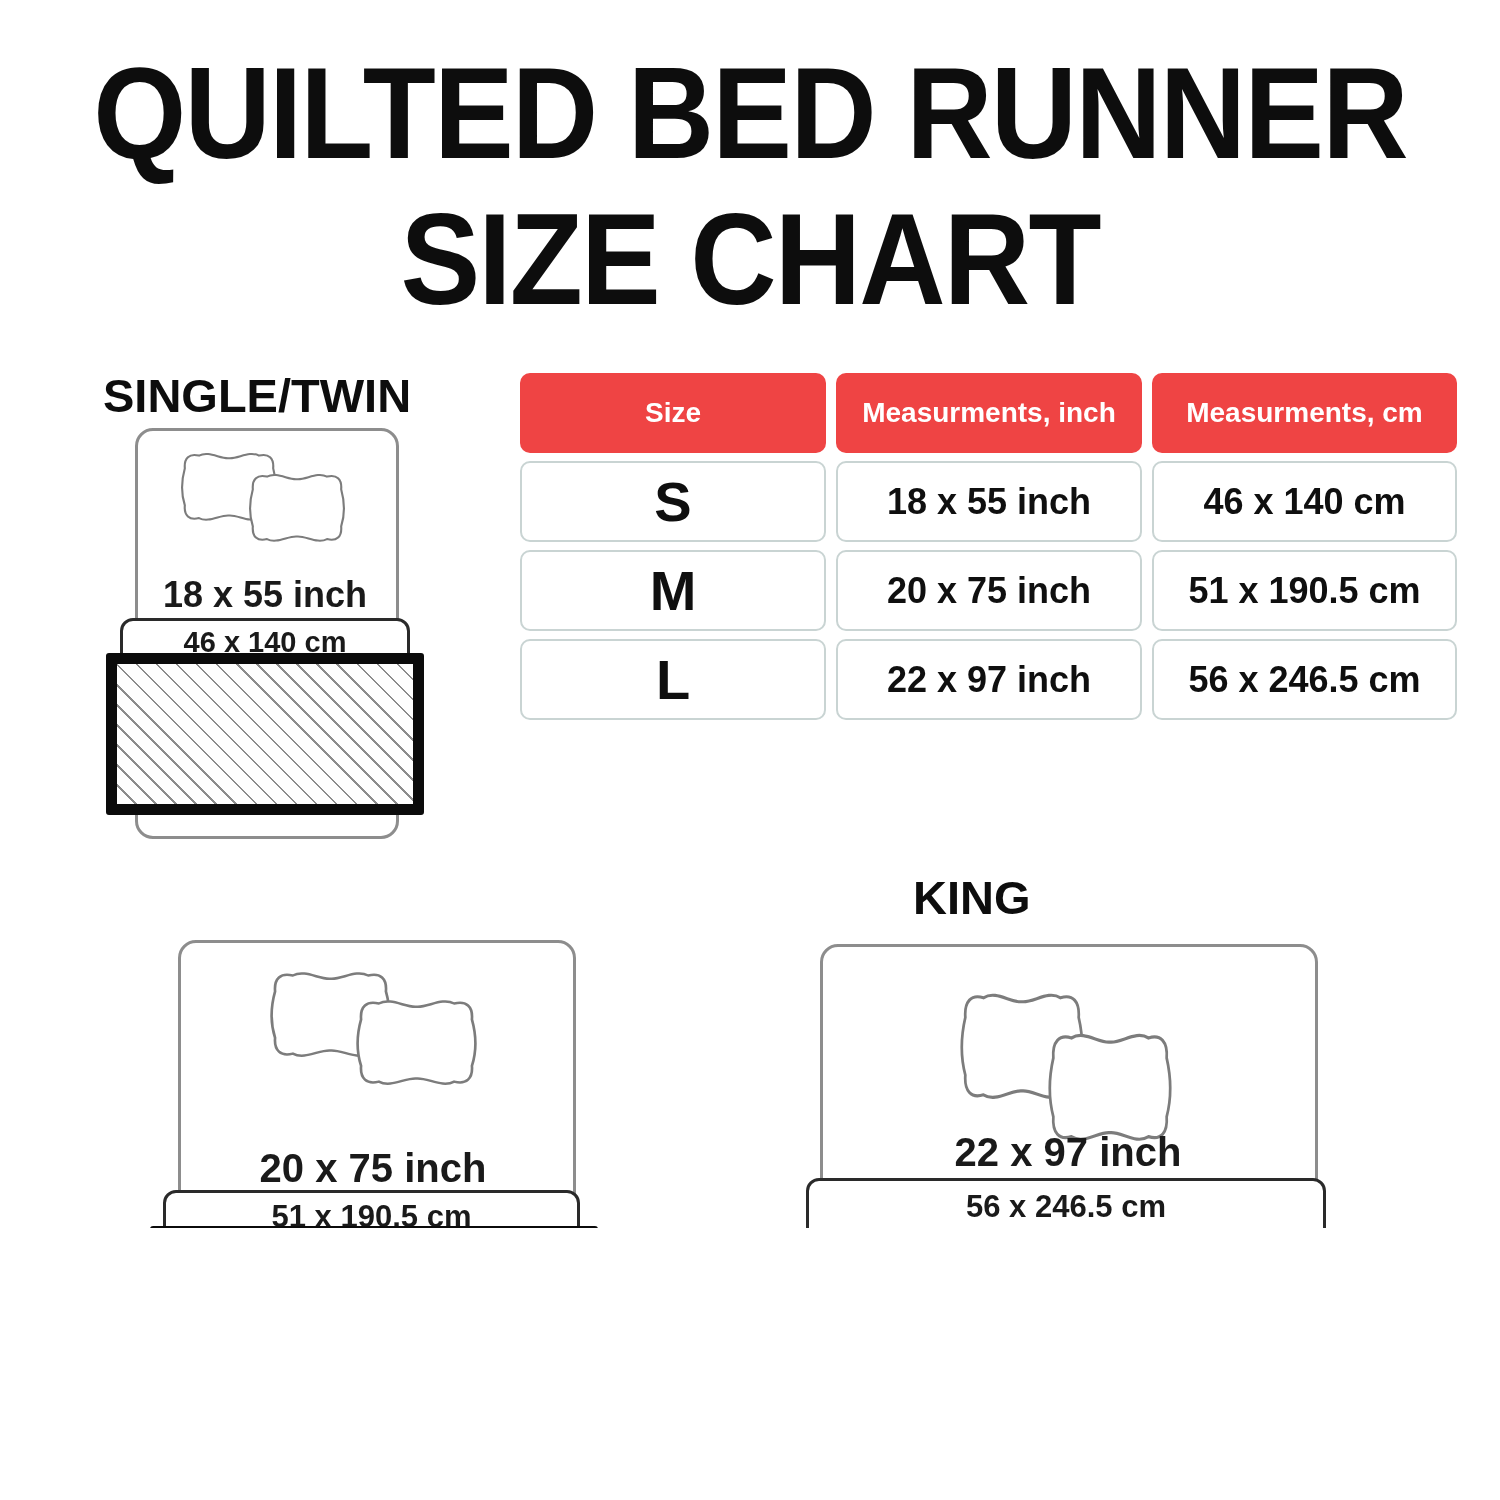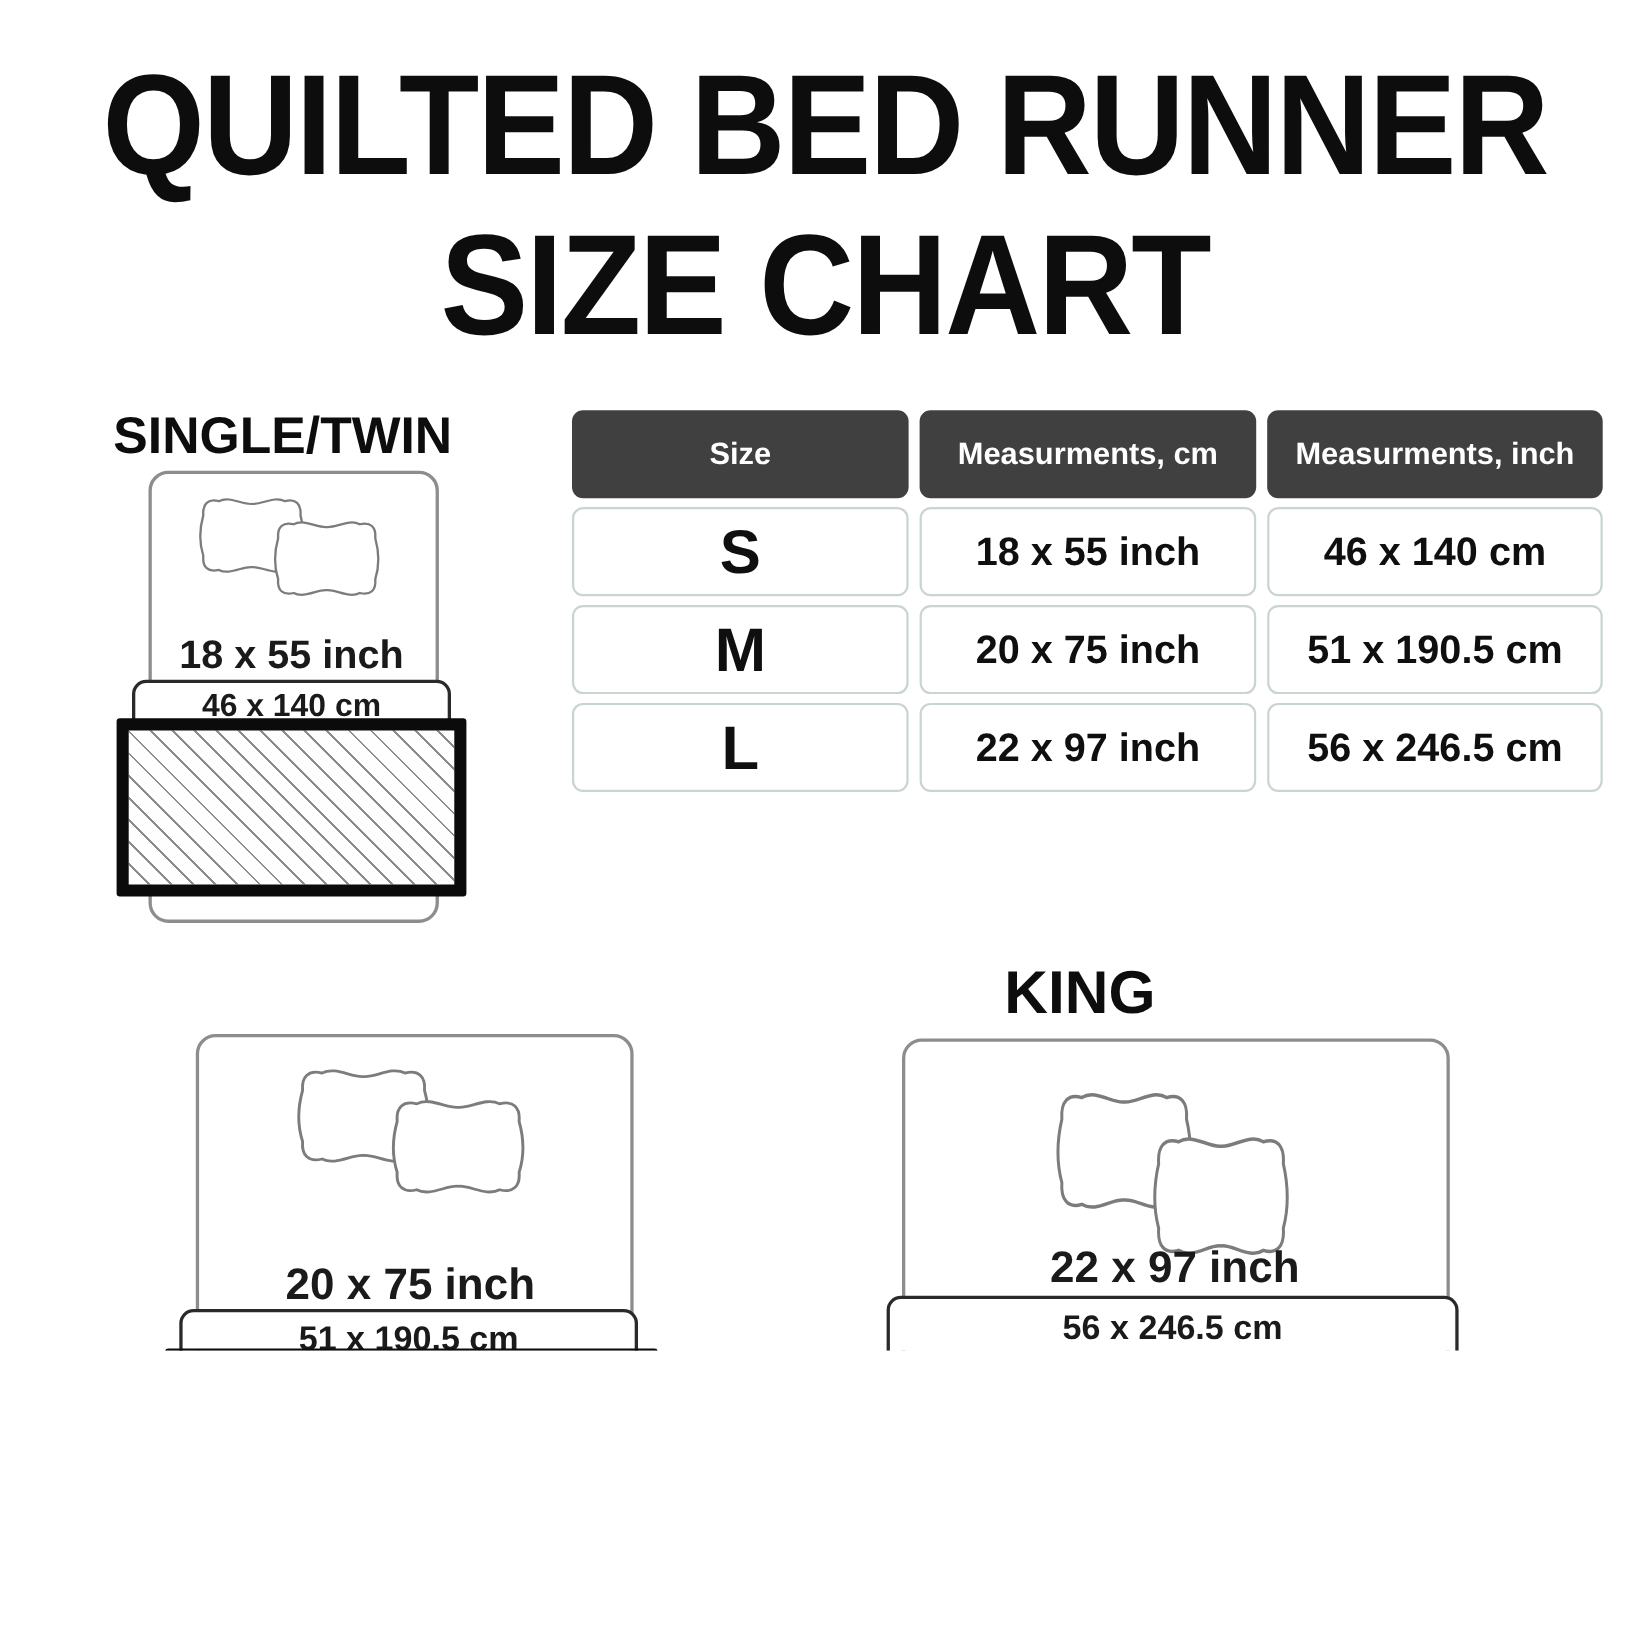--- a/index.html
+++ b/index.html
@@ -45,41 +45,41 @@
   .single-inch{left:110px;top:574px;width:310px;font-size:36px;}
   .single-band{left:120px;top:618px;width:290px;height:86px;font-size:29px;padding-top:5px;}
   .single-runner{left:106px;top:653px;width:318px;height:162px;}
   
   .size-table{
     position:absolute;left:520px;top:373px;width:937px;
     display:grid;grid-template-columns:306px 306px 305px;
     grid-template-rows:80px 81px 81px 81px;column-gap:10px;row-gap:8px;
   }
   .th{
-    background:#404040;color:#ffffff;border-radius:10px;
+    background:#ef4444;color:#ffffff;border-radius:10px;
     display:flex;align-items:center;justify-content:center;
     font-weight:700;font-size:28px;white-space:nowrap;
   }
   .td{
     background:#ffffff;border:2px solid #c9d4d3;border-radius:10px;
     display:flex;align-items:center;justify-content:center;
     font-weight:700;box-sizing:border-box;color:#0f0f0f;white-space:nowrap;
   }
   .td-size{font-size:56px;}
   .td-val{font-size:36px;}
   
   .queen-heading{left:223px;top:870px;width:300px;font-size:55px;}
   .queen-bed{left:178px;top:940px;width:392px;height:480px;}
   .queen-p1{left:264px;top:966px;width:133px;height:95px;}
   .queen-p2{left:350px;top:994px;width:133px;height:95px;}
   .queen-inch{left:223px;top:1146px;width:300px;font-size:40px;}
   .queen-band{left:163px;top:1190px;width:417px;height:90px;font-size:31px;padding-top:6px;}
   .queen-runner{left:150px;top:1226px;width:448px;height:176px;}
   
-  .king-heading{left:913px;top:870px;width:300px;font-size:55px;}
+  .king-heading{left:913px;top:870px;width:300px;font-size:47px;}
   .king-bed{left:820px;top:944px;width:492px;height:476px;}
   .king-p1{left:954px;top:986px;width:136px;height:118px;}
   .king-p2{left:1042px;top:1026px;width:136px;height:120px;}
   .king-inch{left:918px;top:1130px;width:300px;font-size:40px;}
   .king-band{left:806px;top:1178px;width:520px;height:92px;font-size:31px;padding-top:8px;}
   .king-runner{left:777px;top:1230px;width:584px;height:174px;}
 </style>
 </head>
 <body>
 
@@ -99,22 +99,22 @@
     <path d="M10,24 C9,12 15,6 26,9 C37,3 50,13 60,12 C70,13 83,3 94,9 C105,6 111,12 110,24 C114,39 114,55 110,68 C111,80 105,86 94,83 C83,89 70,79 60,80 C50,79 37,89 26,83 C15,86 9,80 10,68 C6,55 6,39 10,24 Z" fill="#ffffff" stroke="#7c7c7c" stroke-width="2.4"></path>
   </svg>
   <div class="dim-inch single-inch">18 x 55 inch</div>
   <div class="band single-band">
     <span>46 x 140 cm</span>
   </div>
   <div class="runner single-runner"></div>
 
   <div class="size-table">
     <div class="th">Size</div>
+    <div class="th">Measurments, inch</div>
     <div class="th">Measurments, cm</div>
-    <div class="th">Measurments, inch</div>
 
     <div class="td td-size">S</div>
     <div class="td td-val">18 x 55 inch</div>
     <div class="td td-val">46 x 140 cm</div>
 
     <div class="td td-size">M</div>
     <div class="td td-val">20 x 75 inch</div>
     <div class="td td-val">51 x 190.5 cm</div>
 
     <div class="td td-size">L</div>

